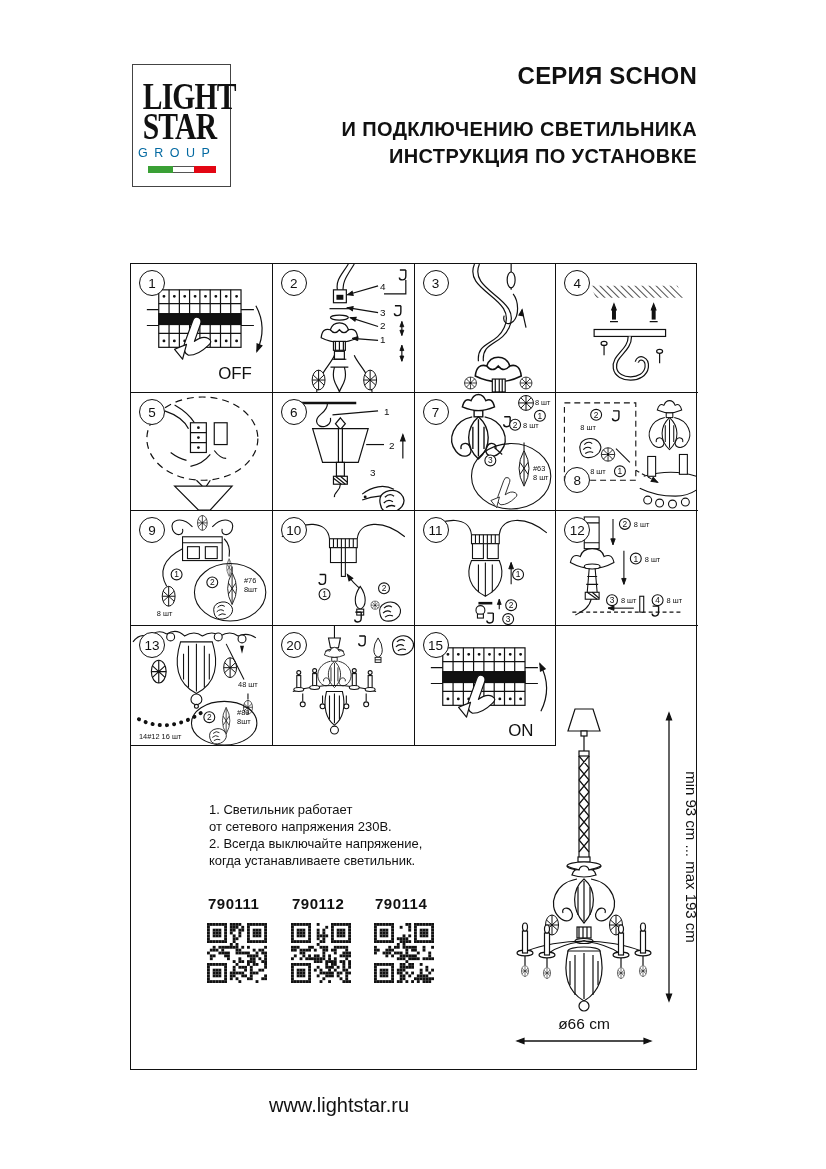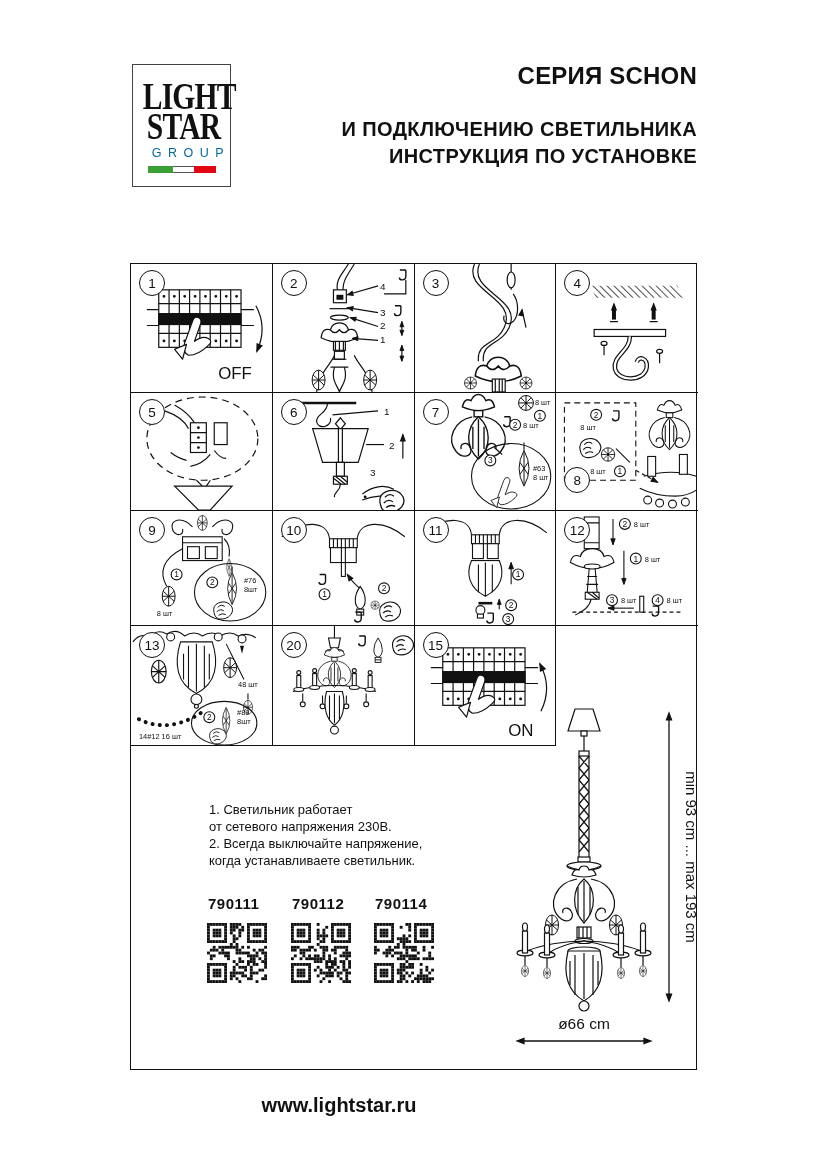--- a/index.html
+++ b/index.html
@@ -1,20 +1,20 @@
 <!DOCTYPE html>
 <html><head>
 <meta charset="utf-8">
 <style>
   html,body{margin:0;padding:0;background:#fff}
   body{width:826px;height:1169px;font-family:"Liberation Sans",sans-serif;color:#111}
   .page{position:relative;width:826px;height:1169px;background:#fff;overflow:hidden}
 
   
-  .logo{position:absolute;left:132px;top:64px;width:99px;height:123px;border:1px solid #444;box-sizing:border-box;text-align:right;background:#fff}
+  .logo{position:absolute;left:132px;top:64px;width:99px;height:123px;border:1px solid #444;box-sizing:border-box;text-align:left;background:#fff}
   .lw{display:block;font-family:"Liberation Serif",serif;font-weight:700;font-size:37px;line-height:.80;letter-spacing:-1px;transform:scaleX(.80);transform-origin:50% 50%}
   .lw.first{margin-top:17px}
   .lg{display:block;font-size:12.5px;letter-spacing:6.5px;text-indent:5px;margin-top:5px;color:#0369a1}
   .flag{display:flex;width:68px;height:7px;margin:6px auto 0}
   .fg{flex:0 0 25px;background:#3aa035}
   .fw{flex:0 0 21px;background:#fff;border-top:1.2px solid #555;border-bottom:1.2px solid #555;box-sizing:border-box}
   .fr{flex:1;background:#e30613}
   .htext{position:absolute;right:129px;top:62px;text-align:right}
   .series{font-size:24px;font-weight:700;line-height:28px;letter-spacing:.2px}
   .instr{margin-top:26px;font-size:20px;font-weight:700;line-height:27px;letter-spacing:.4px}
@@ -31,21 +31,21 @@
   .co text{font-size:8.5px;text-anchor:middle}
   .stepnum{position:absolute;left:8px;top:6px;width:24px;height:24px;border:1.6px solid #111;border-radius:50%;display:flex;align-items:center;justify-content:center;font-size:13.5px;background:#fff;z-index:2}
 
   
   .notes{position:absolute;left:78px;top:537px;width:280px;font-size:13px;line-height:17px;color:#111}
   .artcode{position:absolute;top:631px;font-size:15px;font-weight:700;letter-spacing:.5px}
   .qr{position:absolute;top:659px;width:60px;height:60px}
   .chand{position:absolute;left:348px;top:425px;width:232px;height:368px}
   .chand text{fill:#111;stroke:none;font-family:"Liberation Sans",sans-serif}
 
-  .footer{position:absolute;left:0;top:1094px;width:678px;text-align:center;font-size:20px;font-weight:700}
+  .footer{position:absolute;left:0;top:1094px;width:678px;text-align:center;font-size:20px;font-weight:400}
 </style>
 </head>
 <body>
 
 <div class="page">
 
 <svg width="0" height="0" style="position:absolute">
   <defs>
     <polygon id="ah" points="0,0 -7,-2.6 -7,2.6" fill="#111"></polygon>
     <pattern id="hatch" width="5" height="5" patternTransform="rotate(-45)" patternUnits="userSpaceOnUse">

